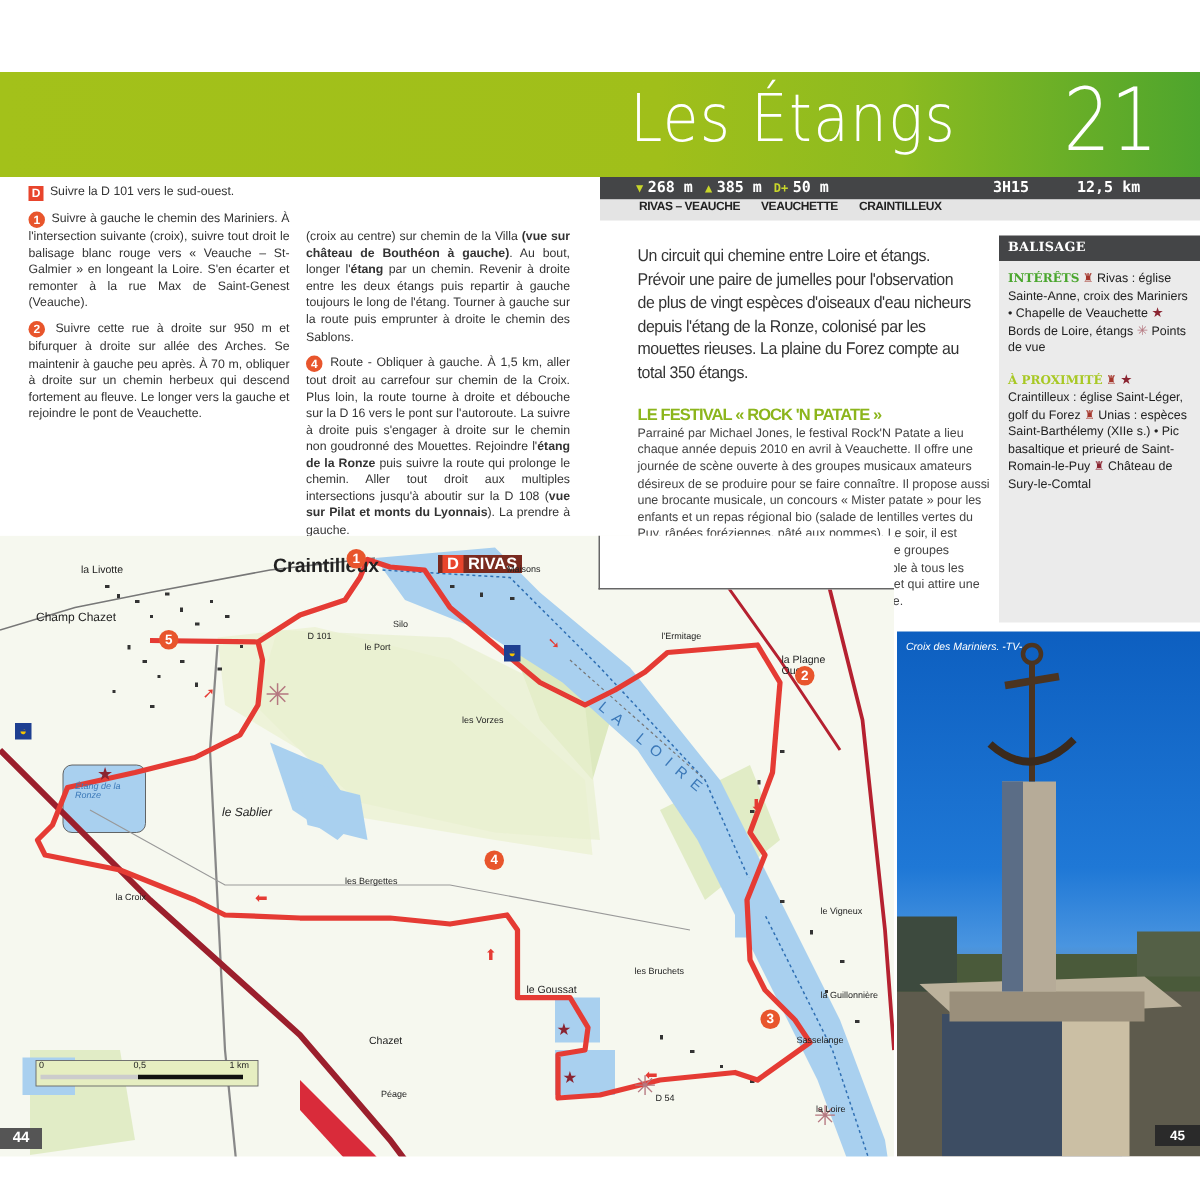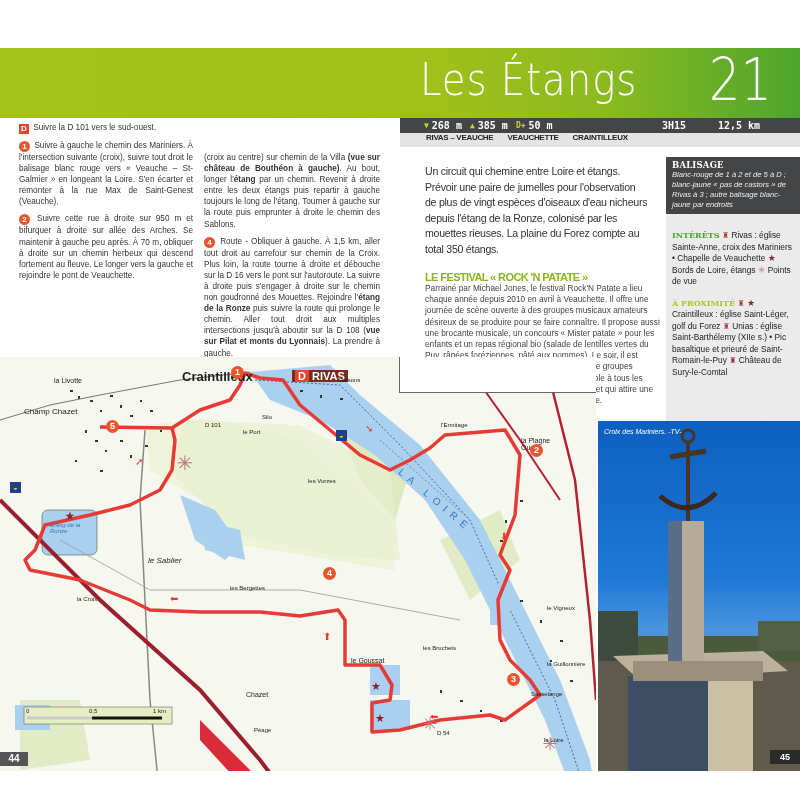--- a/index.html
+++ b/index.html
@@ -38,21 +38,21 @@
     letter-spacing: -0.3px; transform: scaleX(0.94); transform-origin: left top; width: 238px; }
   .festival-title { position: absolute; left: 425px; top: 271px; font-size: 11px; font-weight: bold; color: #8cb51c; letter-spacing: -0.6px; }
   .festival-text { position: absolute; left: 425px; top: 283px; width: 235px; font-size: 8.3px; line-height: 11.2px; color: #444; }
 
   .sidebar { position: absolute; left: 666px; top: 157px; width: 134px; }
   .sb-dark { background: #444547; padding: 3px 6px 4px 6px; color: #fff; }
   .sb-title { font-family: "DejaVu Serif", serif; font-weight: bold; font-size: 8.5px; letter-spacing: 0.2px; }
   .sb-dark .sb-body { font-size: 7.6px; line-height: 10px; font-style: italic; color: #eee; }
   .sb-red { background: #e8442c; padding: 3px 6px 4px 6px; color: #fff; }
   .sb-red .sb-body { font-size: 7.8px; font-style: italic; }
-  .sb-grey { background: #ebebeb; padding: 16px 6px 4px 6px; font-size: 8.3px; line-height: 11.5px; color: #222; height: 241px; }
+  .sb-grey { background: #ebebeb; padding: 6px 6px 4px 6px; font-size: 8.3px; line-height: 11.5px; color: #222; height: 241px; }
   .sb-green { font-family: "DejaVu Serif", serif; font-weight: bold; color: #4aa62e; font-size: 8px; }
   .sb-lime { font-family: "DejaVu Serif", serif; font-weight: bold; color: #a8c824; font-size: 8px; }
   .ic-chapel { color: #a5362c; font-size: 8px; }
   .ic-star { color: #8a2431; font-size: 9px; }
   .ic-view { color: #b57880; font-size: 9px; }
   .ic-castle { color: #8a2431; font-size: 8px; }
 
   .map { position: absolute; left: 0; top: 357px; width: 596px; height: 443px; overflow: hidden; }
   .map-mask { position: absolute; left: 399px; top: 0; width: 197px; height: 36px; background: #fff; border-left: 1px solid #666; border-bottom: 1px solid #666; }
   .page-left { position: absolute; left: 0; top: 752px; width: 28px; height: 14px; background: #555; color: #fff; font-size: 10px; font-weight: bold; text-align: center; line-height: 14px; }
@@ -116,40 +116,39 @@
 </div>
 
 <div class="intro">Un circuit qui chemine entre Loire et étangs. Prévoir une paire de jumelles pour l'observation de plus de vingt espèces d'oiseaux d'eau nicheurs depuis l'étang de la Ronze, colonisé par les mouettes rieuses. La plaine du Forez compte au total 350 étangs.</div>
 
 <div class="festival-title">LE FESTIVAL « ROCK 'N PATATE »</div>
 <div class="festival-text">Parrainé par Michael Jones, le festival Rock'N Patate a lieu chaque année depuis 2010 en avril à Veauchette. Il offre une journée de scène ouverte à des groupes musicaux amateurs désireux de se produire pour se faire connaître. Il propose aussi une brocante musicale, un concours « Mister patate » pour les enfants et un repas régional bio (salade de lentilles vertes du Puy, râpées foréziennes, pâté aux pommes). Le soir, il est possible d'assister à trois concerts (sélection de groupes locaux). Le festival est volontairement accessible à tous les porte-monnaie. C'est un événement important et qui attire une foule de plus en plus nombreuse chaque année.</div>
 
 <div class="sidebar">
   <div class="sb-dark">
     <div class="sb-title">BALISAGE</div>
-    <div class="sb-body">Blanc-rouge de 1 à 2 et de 5 à D ; blanc-jaune « pas de castors » de Rivas à 3 ; autre balisage blanc-jaune par endroits</div>
   </div>
   <div class="sb-grey">
     <div>
       <span class="sb-green">INTÉRÊTS</span>
       <span class="ic-chapel">♜</span>
       <span>Rivas : église Sainte-Anne, croix des Mariniers • Chapelle de Veauchette</span>
       <span class="ic-star">★</span>
       <span>Bords de Loire, étangs</span>
       <span class="ic-view">✳</span>
       <span>Points de vue</span>
     </div>
     <div style="height:10px"></div>
     <div>
       <span class="sb-lime">À PROXIMITÉ</span>
       <span class="ic-chapel">♜</span>
       <span class="ic-star">★</span><br>
       <span>Craintilleux : église Saint-Léger, golf du Forez</span>
       <span class="ic-chapel">♜</span>
-      <span>Unias : église Saint-Barthélemy (XIIe s.) • Pic basaltique et prieuré de Saint-Romain-le-Puy</span>
+      <span>Unias : espèces Saint-Barthélemy (XIIe s.) • Pic basaltique et prieuré de Saint-Romain-le-Puy</span>
       <span class="ic-castle">♜</span>
       <span>Château de Sury-le-Comtal</span>
     </div>
   </div>
 </div>
 
 <div class="map">
   <svg width="596" height="443" viewBox="0 357 596 443" style="position:absolute;left:0;top:0;">
     <rect x="0" y="357" width="596" height="443" fill="#f6f8ef"></rect>
 
@@ -245,21 +244,21 @@
     <span style="position:absolute;left:182px;top:12px;font-size:13px;font-weight:bold;color:#222;">Craintilleux</span>
     <span style="position:absolute;left:24px;top:50px;font-size:8px;color:#222;">Champ Chazet</span>
     <span style="position:absolute;left:54px;top:20px;font-size:7px;color:#222;">la Livotte</span>
     <span style="position:absolute;left:292px;top:13px;background:#7a2a1f;color:#fff;font-size:11px;font-weight:bold;padding:0 3px;">
       <span style="background:#e8442c;padding:0 3px;margin-right:3px;">D</span><span>RIVAS</span>
     </span>
     <span style="position:absolute;left:338px;top:20px;font-size:6px;color:#222;">Maisons</span>
     <span style="position:absolute;left:262px;top:57px;font-size:6px;color:#222;">Silo</span>
     <span style="position:absolute;left:243px;top:72px;font-size:6px;color:#222;">le Port</span>
     <span style="position:absolute;left:308px;top:121px;font-size:6px;color:#222;">les Vorzes</span>
-    <span style="position:absolute;left:148px;top:180px;font-size:8px;font-style:italic;color:#222;margin-top:19px;">le Sablier</span>
+    <span style="position:absolute;left:148px;top:180px;font-size:8px;font-style:italic;color:#222;">le Sablier</span>
     <span style="position:absolute;left:230px;top:228px;font-size:6px;color:#222;">les Bergettes</span>
     <span style="position:absolute;left:77px;top:239px;font-size:6px;color:#222;">la Croix</span>
     <span style="position:absolute;left:351px;top:300px;font-size:7px;color:#222;">le Goussat</span>
     <span style="position:absolute;left:423px;top:288px;font-size:6px;color:#222;">les Bruchets</span>
     <span style="position:absolute;left:521px;top:80px;width:40px;font-size:7px;color:#222;">la Plagne Ouest</span>
     <span style="position:absolute;left:441px;top:65px;font-size:6px;color:#222;">l'Ermitage</span>
     <span style="position:absolute;left:547px;top:248px;font-size:6px;color:#222;">le Vigneux</span>
     <span style="position:absolute;left:547px;top:304px;font-size:6px;color:#222;">la Guillonnière</span>
     <span style="position:absolute;left:531px;top:334px;font-size:6px;color:#222;">Sasselange</span>
     <span style="position:absolute;left:544px;top:380px;font-size:6px;color:#222;">la Loire</span>

